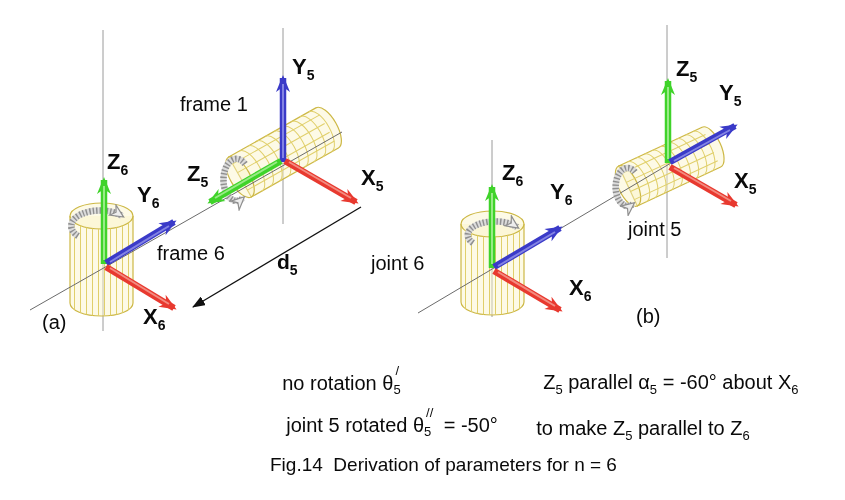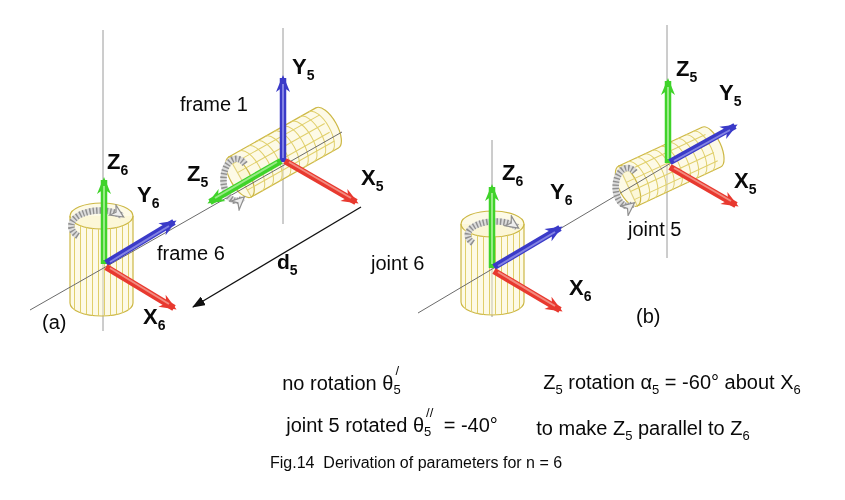--- a/index.html
+++ b/index.html
@@ -8,21 +8,21 @@
     --rot:#8f8f8f; --guide:#9a9a9a; --dim:#111111;
   }
   html,body{margin:0;padding:0;background:#ffffff;}
   #stage{position:relative;width:845px;height:500px;background:#fff;overflow:hidden;
          font-family:"Liberation Sans","DejaVu Sans",sans-serif;color:#0a0a0a;}
   svg{position:absolute;left:0;top:0;}
   .lbl{position:absolute;white-space:pre;line-height:1;font-size:20px;}
   .axis{font-size:22px;font-weight:bold;}
   .sb{font-size:14px;position:relative;top:6px;}
   .note .sb{font-size:13px;top:5px;}
-  .cap{font-size:16px;}
+  .cap{font-size:19px;}
   .dlab{font-weight:bold;font-size:21px;}
   .stack{display:inline-block;position:relative;width:12px;height:18px;vertical-align:-3px;}
   .stack .s-sup{position:absolute;left:2px;top:-11px;font-size:13px;}
   .stack .s-sub{position:absolute;left:0;top:8px;font-size:13px;}
   .stroke-x{stroke:var(--x);} .stroke-y{stroke:var(--y);} .stroke-z{stroke:var(--z);}
   .fill-x{fill:var(--x);} .fill-y{fill:var(--y);} .fill-z{fill:var(--z);}
   .shaft{stroke-width:6.5;stroke-linecap:butt;fill:none;}
   .hl{stroke-width:2;fill:none;opacity:.85;}
   .hl-x{stroke:#f59a8e;} .hl-y{stroke:#9090e8;} .hl-z{stroke:#a8ee96;}
   .guide{stroke:var(--guide);stroke-width:1;fill:none;}
@@ -211,24 +211,24 @@
   <div class="lbl axis" style="left:719px;top:82px"><span>Y</span><span class="sb">5</span></div>
   <div class="lbl axis" style="left:734px;top:170px"><span>X</span><span class="sb">5</span></div>
   <div class="lbl axis" style="left:502px;top:162px"><span>Z</span><span class="sb">6</span></div>
   <div class="lbl axis" style="left:550px;top:181px"><span>Y</span><span class="sb">6</span></div>
   <div class="lbl axis" style="left:569px;top:277px"><span>X</span><span class="sb">6</span></div>
 
   <div class="lbl note" style="left:260px;top:353px">
     <span>no rotation </span><span>θ</span><span class="stack"><span class="s-sup">/</span><span class="s-sub">5</span></span>
   </div>
   <div class="lbl note" style="left:264px;top:395px">
-    <span>joint 5 rotated </span><span>θ</span><span class="stack" style="width:14px"><span class="s-sup">//</span><span class="s-sub">5</span></span><span> = -40°</span>
+    <span>joint 5 rotated </span><span>θ</span><span class="stack" style="width:14px"><span class="s-sup">//</span><span class="s-sub">5</span></span><span> = -50°</span>
   </div>
   <div class="lbl note" style="left:521px;top:352px">
-    <span>Z</span><span class="sb">5</span><span> rotation α</span><span class="sb">5</span><span> = -60° about X</span><span class="sb">6</span>
+    <span>Z</span><span class="sb">5</span><span> parallel α</span><span class="sb">5</span><span> = -60° about X</span><span class="sb">6</span>
   </div>
   <div class="lbl note" style="left:514px;top:398px">
     <span>to make Z</span><span class="sb">5</span><span> parallel to Z</span><span class="sb">6</span>
   </div>
 
   <div class="lbl cap" style="left:270px;top:455px">Fig.14  Derivation of parameters for n = 6</div>
 
 </div>
 
 </body></html>

